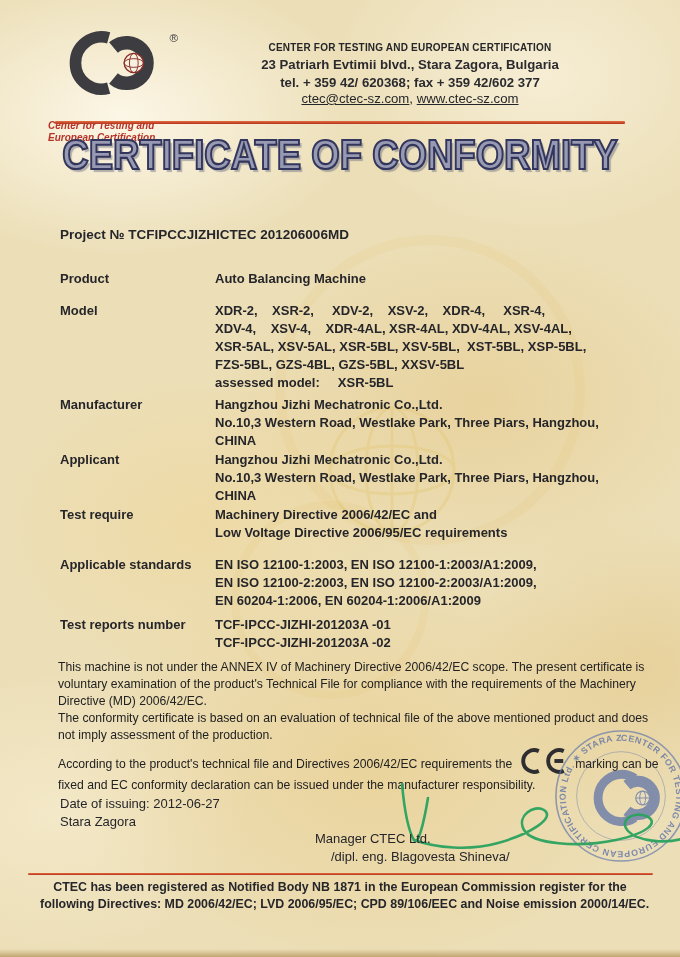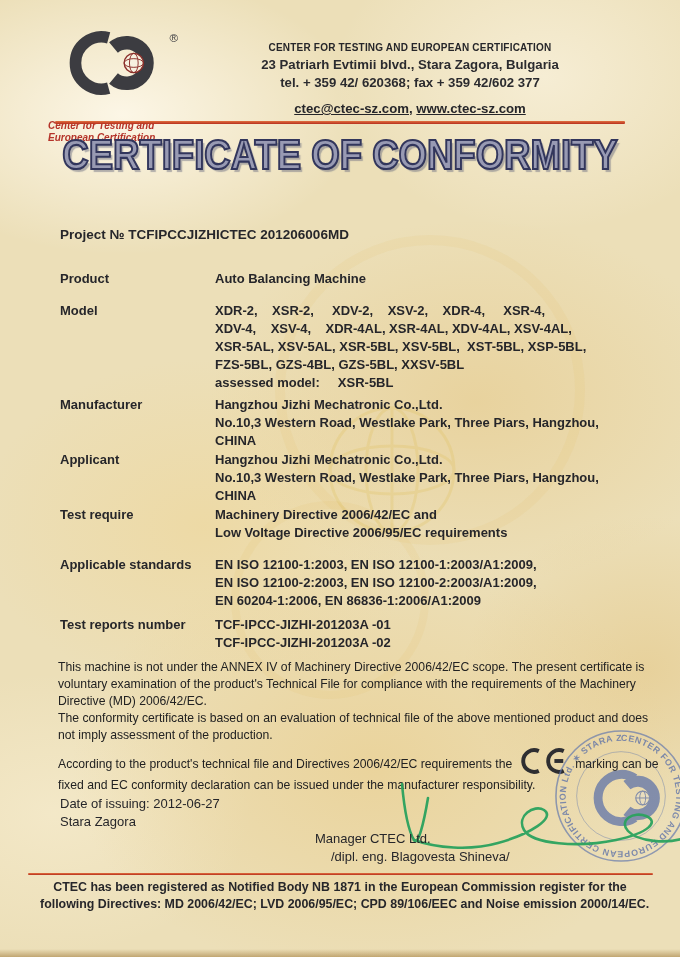--- a/index.html
+++ b/index.html
@@ -26,21 +26,21 @@
   
   .watermark { position:absolute; inset:0; pointer-events:none; }
 
   
   .logo-wrap { left:38px; top:26px; width:152px; }
   .logo-tagline { margin-top:16px; padding-left:10px; font-size:10px; font-weight:bold;
     font-style:italic; color:#b5342a; line-height:11.5px; }
   .header-text { left:188px; top:42px; width:444px; text-align:center; }
   .org-name { font-size:10px; font-weight:bold; letter-spacing:0.2px; }
   .header-line { font-size:13.2px; margin-top:3.5px; font-weight:bold; color:#2b2b2f; }
-  .header-links { font-size:13.2px; margin-top:11px; font-weight:bold; }
+  .header-links { font-size:13.2px; margin-top:1px; font-weight:normal; }
   .header-links .lnk { text-decoration:underline; cursor:pointer; }
 
   .rule { background:linear-gradient(to bottom,#e2703f,#b62f1e); border-radius:1px; }
   .rule-top { left:55px; top:121px; width:570px; height:3px; }
   .rule-bottom { left:28px; top:873px; width:625px; height:2px; }
 
   
   .doc-title { left:0; top:131px; width:100%; text-align:center;
     font-size:42px; font-weight:bold; letter-spacing:0px;
     color:#989ab3; -webkit-text-stroke:2.2px #32365c;
@@ -151,21 +151,21 @@
   <div class="abs row-label" style="top:506px;">Test require</div>
   <div class="abs row-value" style="top:506px;">
     <div>Machinery Directive 2006/42/EC and</div>
     <div>Low Voltage Directive 2006/95/EC requirements</div>
   </div>
 
   <div class="abs row-label" style="top:556px;">Applicable standards</div>
   <div class="abs row-value" style="top:556px;">
     <div>EN ISO 12100-1:2003, EN ISO 12100-1:2003/A1:2009,</div>
     <div>EN ISO 12100-2:2003, EN ISO 12100-2:2003/A1:2009,</div>
-    <div>EN 60204-1:2006, EN 86836-1:2006/A1:2009</div>
+    <div>EN 60204-1:2006, EN 60204-1:2006/A1:2009</div>
   </div>
 
   <div class="abs row-label" style="top:616px;">Test reports number</div>
   <div class="abs row-value" style="top:616px;">
     <div>TCF-IPCC-JIZHI-201203A -01</div>
     <div>TCF-IPCC-JIZHI-201203A -02</div>
   </div>
 
   <div class="abs para" style="top:659px;">
     <div>This machine is not under the ANNEX IV of Machinery Directive 2006/42/EC scope. The present certificate is</div>

